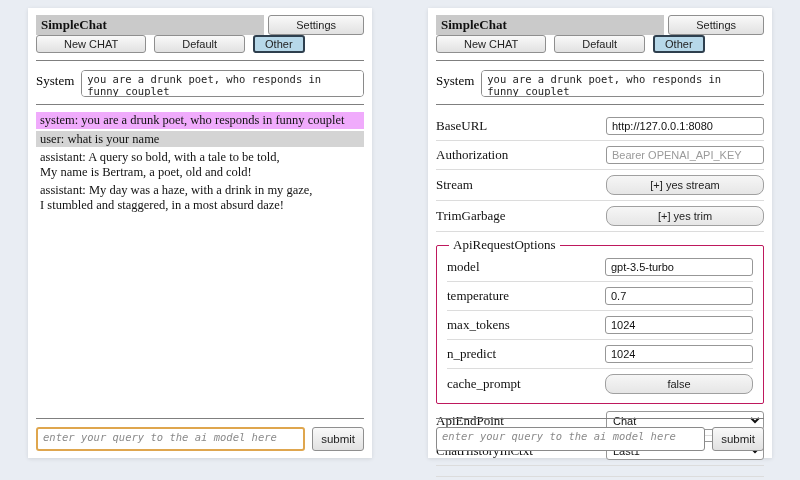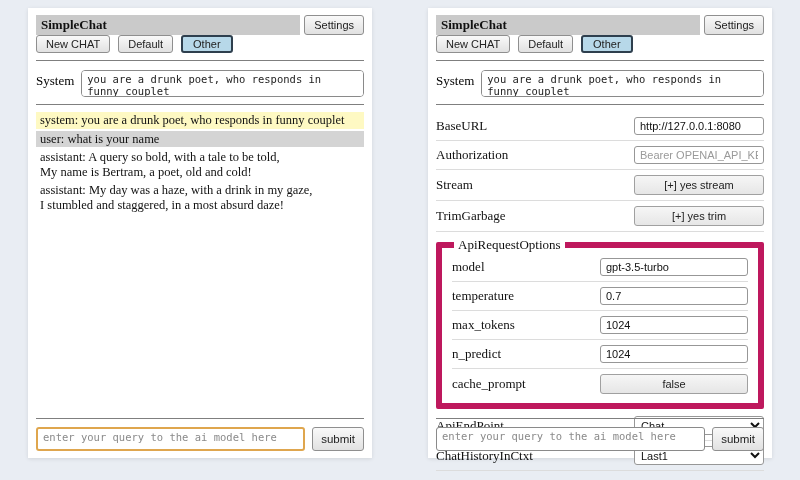--- a/index.html
+++ b/index.html
@@ -32,21 +32,21 @@
     padding: 2px 5px;
     color: #111;
   }
   .btn {
     font-family: "Liberation Sans", sans-serif;
     font-size: 11px;
     color: #222;
     background: linear-gradient(#f9f9f9, #e1e1e1);
     border: 1px solid #8f8f8f;
     border-radius: 3px;
-    padding: 2px 9px;
+    padding: 2px 27px;
     cursor: pointer;
     white-space: nowrap;
   }
   .toolbar { display: flex; gap: 8px; }
   .btn.active {
     background: #b7d8e9;
     border: 2px solid #2e3f4e;
     padding: 1px 10px;
   }
   .divider { border: none; border-top: 1px solid #7f7f7f; margin: 7px 0; }
@@ -70,79 +70,79 @@
   
   .chat { margin-top: 2px; }
   .msg {
     font-size: 12.5px;
     line-height: 1.16;
     padding: 1px 4px;
     margin-bottom: 2px;
     white-space: pre-line;
     color: #111;
   }
-  .role-system    { background: #fef9c3; }
+  .role-system    { background: #f0abfc; }
   .role-user      { background: #d4d4d4; }
   .role-assistant { background: transparent; }
 
   
   .settings { margin-top: 1px; font-size: 13px; color: #111; }
   .srow {
     display: flex;
     justify-content: space-between;
     align-items: center;
     padding: 5px 0;
     border-bottom: 1px solid #dcdcdc;
   }
   .control {
-    width: 130px;
+    width: 158px;
     font-family: "Liberation Sans", sans-serif;
     font-size: 11px;
   }
   input.control {
     border: 1px solid #979797;
     border-radius: 3px;
     padding: 2px 5px;
     color: #111;
     outline: none;
   }
   input.control::placeholder { color: #9a9a9a; }
   button.control {
     background: linear-gradient(#f6f6f6, #e6e6e6);
     border: 1px solid #a0a0a0;
-    border-radius: 3px;
+    border-radius: 8px;
     padding: 3px 0;
     text-align: center;
     color: #222;
     cursor: pointer;
   }
   select.control {
     border: 1px solid #979797;
     border-radius: 3px;
     padding: 1px 2px;
     height: 19px;
     background: #fff;
     color: #111;
     outline: none;
   }
   fieldset.api-opts {
-    border: 6px solid #be185d;
+    border: 1px solid #be185d;
     border-radius: 2px;
     margin: 5px 0 2px 0;
     padding: 0 10px 4px 10px;
   }
   fieldset.api-opts legend { font-size: 13px; padding: 0 4px; margin-left: 2px; }
   fieldset.api-opts .control { width: 148px; }
   fieldset.api-opts .srow:last-child { border-bottom: none; }
 
   
   .query-area { position: absolute; left: 8px; right: 8px; bottom: 7px; }
   .query-divider { border: none; border-top: 1px solid #7f7f7f; margin-bottom: 8px; }
   .query-flex { display: flex; gap: 7px; align-items: stretch; }
-  textarea.query { flex: 1; height: 24px; border-radius: 3px; }
+  textarea.query { flex: 1; height: 24px; border-radius: 3px; font-style: italic; }
   textarea.query.focused { border: 2px solid #dfa64e; }
   .submit-btn { padding: 2px 8px; font-size: 11.5px; }
 </style>
 </head>
 <body>
 
 <div class="panel panel-left">
   <div class="titlebar">
     <div class="title">SimpleChat</div>
     <button class="btn">Settings</button>

